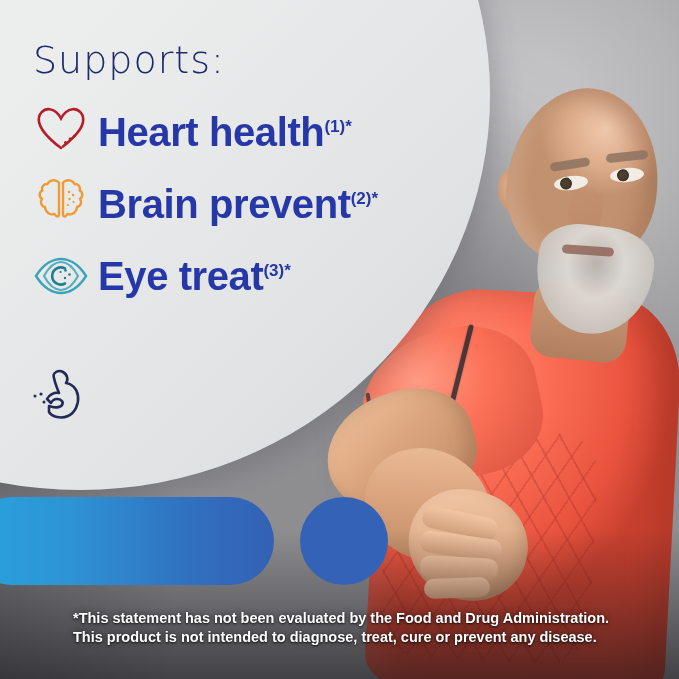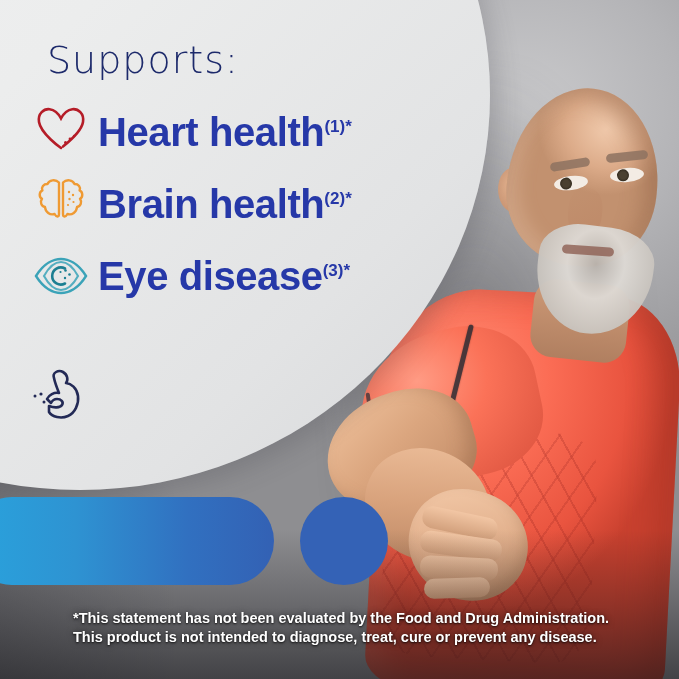--- a/index.html
+++ b/index.html
@@ -164,21 +164,21 @@
   }
   .dot{
     position:absolute;left:300px;top:497px;width:88px;height:88px;border-radius:50%;
     background:#3462b6;
   }
 
   
   .content{position:absolute;left:0;top:0;width:679px;height:679px;}
 
   .supports{
-    position:absolute;left:47px;top:38px;
+    position:absolute;left:33px;top:38px;
     font-size:38px;font-weight:300;letter-spacing:1px;
     color:#1d2a6b;
     font-family:"DejaVu Sans", sans-serif;
   }
 
   .benefits{position:absolute;left:24px;top:92px;width:420px;}
   .benefit{
     display:flex;align-items:flex-end;margin-bottom:10px;
   }
   .b-icon{width:74px;flex:0 0 74px;display:flex;align-items:center;justify-content:center;padding-top:4px;}
@@ -271,36 +271,36 @@
           <svg width="50" height="48" viewBox="0 0 50 48" fill="none" aria-hidden="true">
             <path d="M23 6.5 C19.5 3 13 3.8 11.5 8 C7.5 8 5 11 6.4 14.4 C3 16 2.8 21 6 22.8 C3.6 26 5.4 30.6 9 31 C9.4 36 14 39.6 18.6 38 C20.6 41.6 23 41 23 38 Z" stroke="#ef9a33" stroke-width="2.4" stroke-linejoin="round" stroke-linecap="round"></path>
             <path d="M27 6.5 C30.5 3 37 3.8 38.5 8 C42.5 8 45 11 43.6 14.4 C47 16 47.2 21 44 22.8 C46.4 26 44.6 30.6 41 31 C40.6 36 36 39.6 31.4 38 C29.4 41.6 27 41 27 38 Z" stroke="#ef9a33" stroke-width="2.4" stroke-linejoin="round" stroke-linecap="round"></path>
             <circle cx="33" cy="16" r="1.2" fill="#ef9a33"></circle>
             <circle cx="37" cy="19" r="1.2" fill="#ef9a33"></circle>
             <circle cx="33.5" cy="23" r="1.2" fill="#ef9a33"></circle>
             <circle cx="37.5" cy="26" r="1.1" fill="#ef9a33"></circle>
             <circle cx="32" cy="29" r="1.1" fill="#ef9a33"></circle>
           </svg>
         </div>
-        <div class="b-text"><span>Brain health</span><span class="sup">(2)*</span></div>
+        <div class="b-text"><span>Brain prevent</span><span class="sup">(2)*</span></div>
       </div>
 
       <div class="benefit b3">
         <div class="b-icon">
           <svg width="58" height="40" viewBox="0 0 58 40" fill="none" aria-hidden="true">
             <path d="M4 20 C12 7 22 3 29 3 C36 3 46 7 54 20 C46 33 36 37 29 37 C22 37 12 33 4 20 Z" stroke="#3ba3b8" stroke-width="2.4"></path>
             <path d="M12 20 C18 9 24 6 29 6 C34 6 40 9 46 20 C40 31 34 34 29 34 C24 34 18 31 12 20 Z" stroke="#3ba3b8" stroke-width="2.1" opacity=".85"></path>
             <path d="M33 12.5 A8.6 8.6 0 1 0 33 27.5" stroke="#1d7f92" stroke-width="2.6" stroke-linecap="round"></path>
             <circle cx="33.5" cy="14.5" r="1.3" fill="#1d7f92"></circle>
             <circle cx="37.5" cy="18.5" r="1.3" fill="#1d7f92"></circle>
             <circle cx="33" cy="22" r="1.2" fill="#1d7f92"></circle>
             <circle cx="28.5" cy="16" r="1.1" fill="#1d7f92"></circle>
           </svg>
         </div>
-        <div class="b-text"><span>Eye disease</span><span class="sup">(3)*</span></div>
+        <div class="b-text"><span>Eye treat</span><span class="sup">(3)*</span></div>
       </div>
 
       <div class="benefit b4">
         <div class="b-icon">
           <svg width="62" height="56" viewBox="0 0 62 56" fill="none" aria-hidden="true">
             <path d="M24 12 C22 6.5 28.5 3.5 33 6 C37.5 8.5 38.5 14 36 17 C41 17.5 47 22 48 30 C49 38 45 47 38 50 C31 53 22 51 19 46 L19 40 C24 42 30 42 32 39 C34 36 31 33 27 33 C24 33 22 35 21 37 L17 33 C19 29 24 26 29 27 C27 22 25 17 24 12 Z" stroke="#232a56" stroke-width="2.6" stroke-linejoin="round" stroke-linecap="round"></path>
             <circle cx="11" cy="28" r="1.6" fill="#232a56"></circle>
             <circle cx="5" cy="30" r="1.5" fill="#232a56"></circle>
             <circle cx="14" cy="36" r="1.5" fill="#232a56"></circle>
           </svg>

